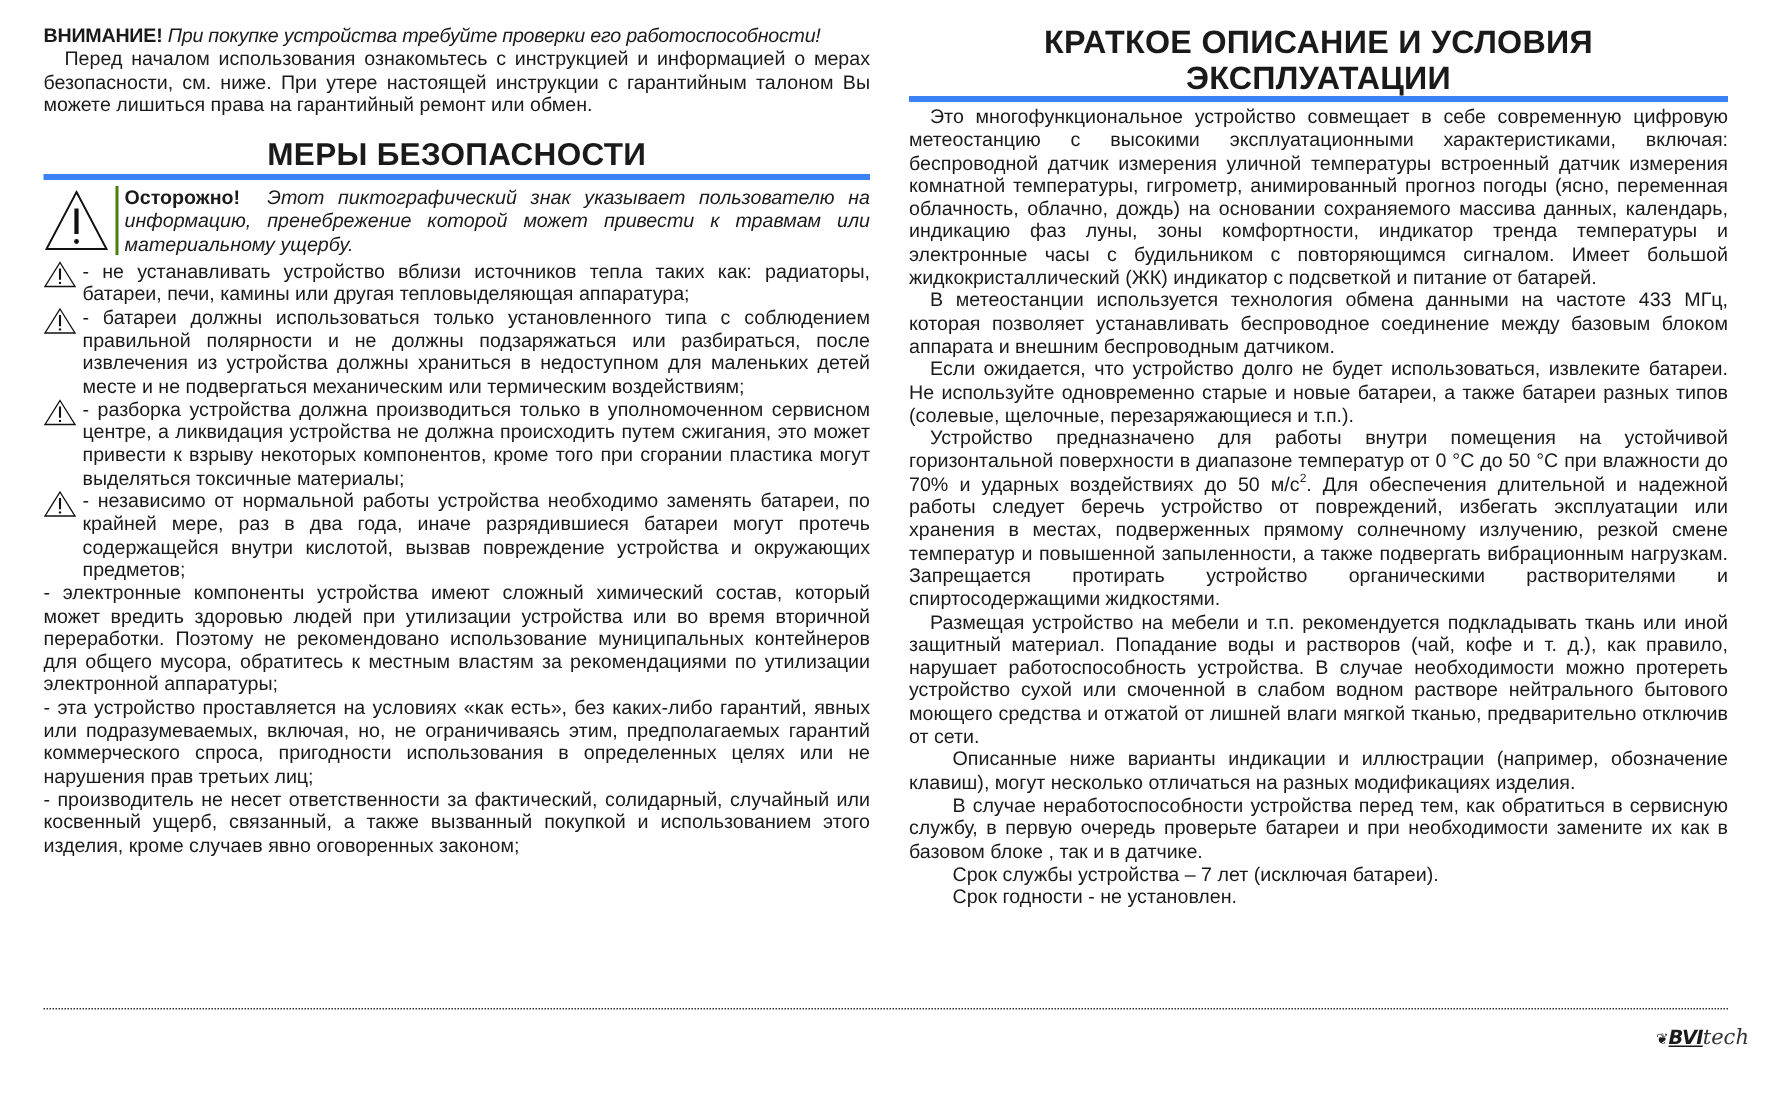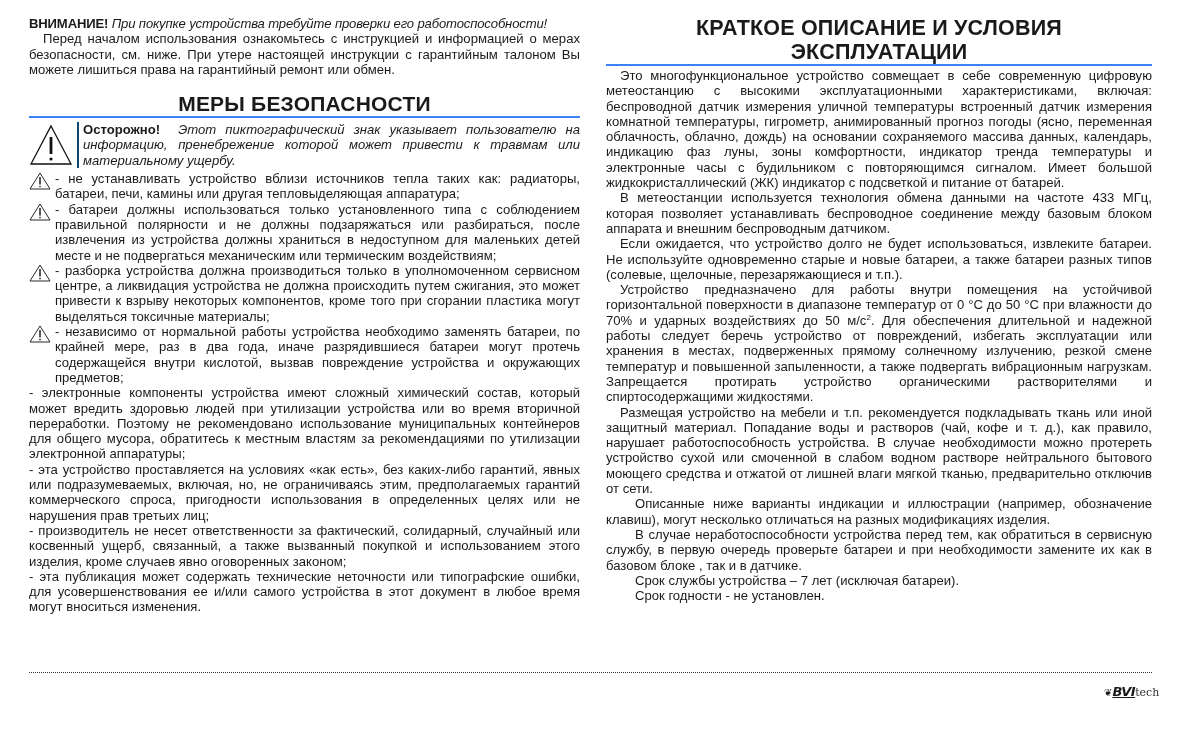--- a/index.html
+++ b/index.html
@@ -7,36 +7,36 @@
          font-family:"Liberation Sans", sans-serif; color:#1a1a1a; }
   .col { position:absolute; top:16px; font-size:13.1px; line-height:15.3px; }
   .left { left:29px; width:551px; }
   .right { left:606px; width:546px; }
   p { margin:0; text-align:justify; }
   .ind { text-indent:14px; }
   .ind2 { text-indent:29px; }
   .attn-b { font-weight:bold; }
   .attn-i { font-style:italic; }
   h2 { margin:0; font-weight:bold; font-size:21px; line-height:24px; text-align:center;
-       border-bottom:2px solid #3b82f6; padding-bottom:0; letter-spacing:0.2px; }
+       border-bottom:4px solid #3b82f6; padding-bottom:0; letter-spacing:0.2px; }
   .left h2 { margin-top:15px; margin-bottom:4px; }
   .right h2 { font-size:21.5px; margin-bottom:2px; padding:0 8px; }
   .caution { display:flex; align-items:flex-start; margin-bottom:3px; }
   .caution .big-tri { width:44px; height:44px; flex:none; margin-right:4px; margin-top:1px; }
-  .caution .ctext { border-left:2px solid #0c4a6e; padding-left:4px; text-align:justify; }
+  .caution .ctext { border-left:2px solid #4d7c0f; padding-left:4px; text-align:justify; }
   .caution .ctext b { font-weight:bold; }
   .caution .ctext i { font-style:italic; }
   .warn { position:relative; padding-left:26px; text-align:justify; }
   .warn .tri { position:absolute; left:0; top:1px; width:22px; height:18px; }
   .plain { text-align:justify; }
   .dots { position:absolute; top:672px; left:29px; width:1123px; height:0;
           border-top:1.5px dotted #333; }
   .logo { position:absolute; top:684px; left:1104px; font-size:13px; white-space:nowrap; }
   .logo .b { font-weight:900; font-style:italic; font-family:"DejaVu Sans", sans-serif; letter-spacing:-0.5px;text-decoration:underline; }
-  .logo .t { font-family:"DejaVu Serif", serif; font-size:11px; color:#333; }
+  .logo .t { font-family:"DejaVu Serif", serif; font-style:italic; font-size:14px; color:#333; }
   .logo .leaf { font-size:10px; }
   sup { font-size:8px; line-height:0; }
 </style>
 </head>
 <body>
 
 <div class="col left">
   <p style="white-space:nowrap; letter-spacing:-0.15px;">
     <span class="attn-b">ВНИМАНИЕ!</span><span class="attn-i"> При покупке устройства требуйте проверки его работоспособности!</span>
   </p>
@@ -85,21 +85,20 @@
         <polygon points="11,1 21,17 1,17" fill="none" stroke="#111" stroke-width="0.9"></polygon>
         <rect x="10.3" y="5" width="1.4" height="7.5" fill="#111"></rect>
         <circle cx="11" cy="14.6" r="0.8" fill="#111"></circle>
       </svg>
     <span>- независимо от нормальной работы устройства необходимо заменять батареи, по крайней мере, раз в два года, иначе разрядившиеся батареи могут протечь содержащейся внутри кислотой, вызвав повреждение устройства и окружающих предметов;</span>
   </div>
 
   <p class="plain">- электронные компоненты устройства имеют сложный химический состав, который может вредить здоровью людей при утилизации устройства или во время вторичной переработки. Поэтому не рекомендовано использование муниципальных контейнеров для общего мусора, обратитесь к местным властям за рекомендациями по утилизации электронной аппаратуры;</p>
   <p class="plain"> - эта устройство проставляется на условиях «как есть», без каких-либо гарантий, явных или подразумеваемых, включая, но, не ограничиваясь этим, предполагаемых гарантий коммерческого спроса, пригодности использования в определенных целях или не нарушения прав третьих лиц;</p>
   <p class="plain">- производитель не несет ответственности за фактический, солидарный, случайный или косвенный ущерб, связанный, а также вызванный покупкой и использованием этого изделия, кроме случаев явно оговоренных законом;</p>
-  <p class="plain">- эта публикация может содержать технические неточности или типографские ошибки, для усовершенствования ее и/или самого устройства в этот документ в любое время могут вноситься изменения.</p>
 </div>
 
 <div class="col right">
   <h2>КРАТКОЕ ОПИСАНИЕ И УСЛОВИЯ ЭКСПЛУАТАЦИИ</h2>
   <p class="ind">Это многофункциональное устройство совмещает в себе современную цифровую метеостанцию с высокими эксплуатационными характеристиками, включая: беспроводной датчик измерения уличной температуры встроенный датчик измерения комнатной температуры, гигрометр, анимированный прогноз погоды (ясно, переменная облачность, облачно, дождь) на основании сохраняемого массива данных, календарь, индикацию фаз луны, зоны комфортности, индикатор тренда температуры и электронные часы с будильником с повторяющимся сигналом. Имеет большой жидкокристаллический (ЖК) индикатор с подсветкой и питание от батарей.</p>
   <p class="ind">В метеостанции используется технология обмена данными на частоте 433 МГц, которая позволяет устанавливать беспроводное соединение между базовым блоком аппарата и внешним беспроводным датчиком.</p>
   <p class="ind">Если ожидается, что устройство долго не будет использоваться, извлеките батареи. Не используйте одновременно старые и новые батареи, а также батареи разных типов (солевые, щелочные, перезаряжающиеся и т.п.).</p>
   <p class="ind"><span>Устройство предназначено для работы внутри помещения на устойчивой горизонтальной поверхности в диапазоне температур от 0 °С до 50 °С при влажности  до 70% и ударных воздействиях до 50 м/с</span><sup>2</sup><span>. Для обеспечения длительной и надежной работы следует беречь устройство от повреждений, избегать эксплуатации или хранения в местах, подверженных прямому солнечному излучению, резкой смене температур и повышенной запыленности, а также подвергать  вибрационным нагрузкам. Запрещается протирать устройство органическими растворителями и спиртосодержащими жидкостями.</span></p>
   <p class="ind">Размещая устройство на мебели и т.п. рекомендуется подкладывать ткань или иной защитный материал. Попадание воды и растворов (чай, кофе и т. д.), как правило, нарушает работоспособность устройства. В случае необходимости можно протереть устройство сухой или смоченной в слабом водном растворе нейтрального бытового моющего средства и отжатой от лишней влаги мягкой тканью, предварительно отключив от сети.</p>
   <p class="ind2">Описанные ниже варианты индикации и иллюстрации (например, обозначение клавиш), могут несколько отличаться на разных модификациях изделия.</p>

